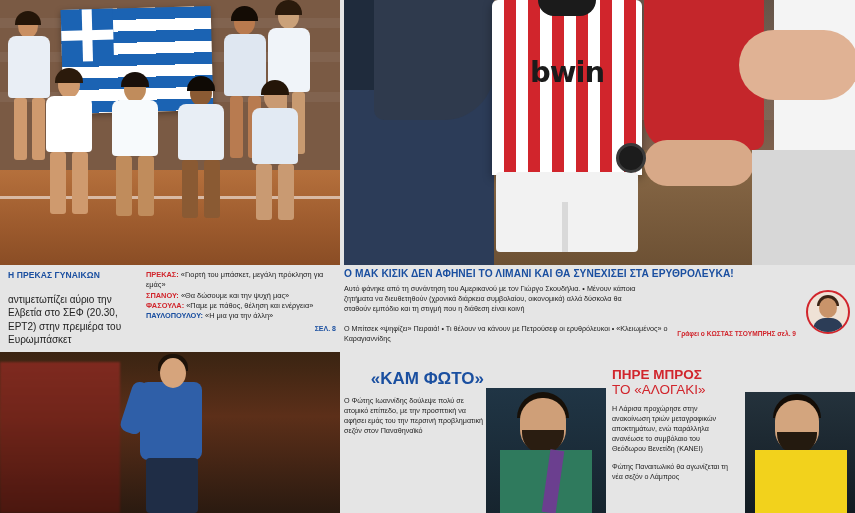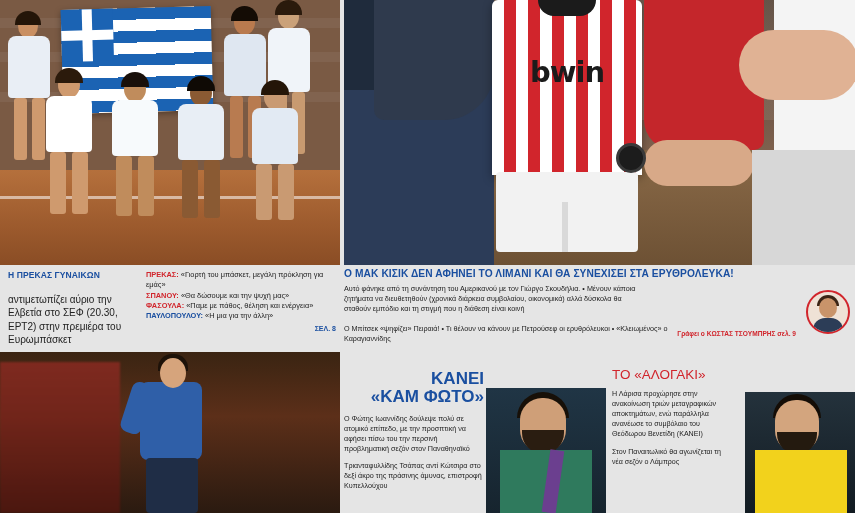--- a/index.html
+++ b/index.html
@@ -258,39 +258,38 @@
     <div class="bg"></div>
     <div class="blurred"></div>
     <div class="kitarm"></div>
     <div class="kit"></div>
     <div class="hair"></div>
     <div class="head"></div>
     <div class="legs"></div>
   </div>
 
   <div class="txt" id="block-kamback">
-    <div class="t1">ΚΑΝΕΙ</div>
     <div class="t2">«ΚΑΜ ΦΩΤΟ»</div>
-    <div class="b">Ο Φώτης Ιωαννίδης δούλεψε πολύ σε ατομικό επίπεδο, με την προσπτική να αφήσει πίσω του την περσινή προβληματική σεζόν στον Παναθηναϊκό</div>
-    <div class="b2">Τριανταφυλλίδης Τσάπας αντί Κώτσιρα στο δεξί άκρο της πράσινης άμυνας, επιστροφή Κυπελλούχου</div>
+    <div class="b">Ο Φώτης Ιωαννίδης δούλεψε πολύ σε ατομικό επίπεδο, με την προσπτική να αφήσει εμάς του την περσινή προβληματική σεζόν στον Παναθηναϊκό</div>
   </div>
 
   <div class="photo" id="photo-kamback">
     <div class="bg"></div>
     <div class="hair"></div>
     <div class="head"></div>
     <div class="beard"></div>
     <div class="body"></div>
     <div class="strap"></div>
   </div>
 
   <div class="txt" id="block-alogaki">
+    <div class="t1">ΠΗΡΕ ΜΠΡΟΣ</div>
     <div class="t2">ΤΟ «ΑΛΟΓΑΚΙ»</div>
     <div class="b">Η Λάρισα προχώρησε στην ανακοίνωση τριών μεταγραφικών αποκτημάτων, ενώ παράλληλα ανανέωσε το συμβόλαιο του Θεόδωρου Βενετίδη (ΚΑΝΕΙ)</div>
-    <div class="b2">Στον Παναιτωλικό θα αγωνίζεται τη νέα σεζόν ο Λάμπρος</div>
+    <div class="b2">Φώτης Παναιτωλικό θα αγωνίζεται τη νέα σεζόν ο Λάμπρος</div>
   </div>
 
   <div class="photo" id="photo-alogaki">
     <div class="bg"></div>
     <div class="hair"></div>
     <div class="head"></div>
     <div class="beard"></div>
     <div class="body"></div>
   </div>
 

